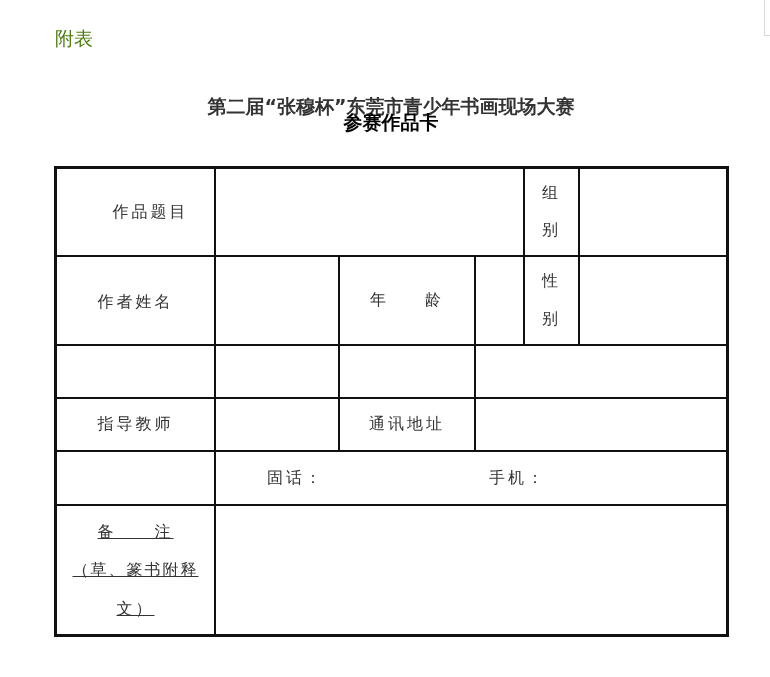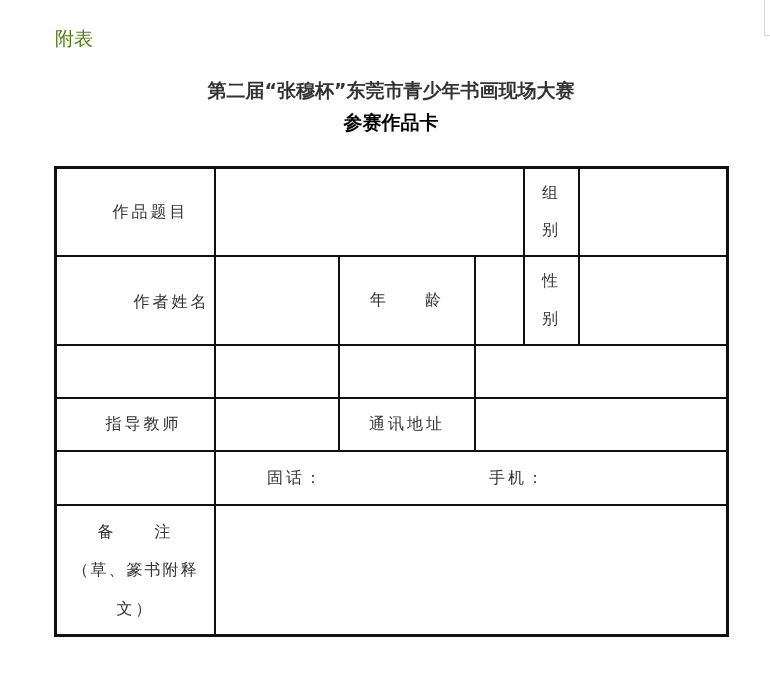--- a/index.html
+++ b/index.html
@@ -2,21 +2,21 @@
 <html><head>
 <meta charset="utf-8">
 <style>
   html, body { margin:0; padding:0; background:#ffffff; }
   body { width:770px; height:677px; position:relative; overflow:hidden;
          font-family:"DejaVu Serif","Liberation Serif",serif; color:#222; }
   .corner-mark { position:absolute; left:764px; top:0; width:6px; height:35px;
                  border-left:1px solid #d8d8d8; border-bottom:1px solid #d8d8d8; }
   .appendix { position:absolute; left:55px; top:26px; font-size:19px; color:#4d7c0f;
               font-family:"DejaVu Sans","Liberation Sans",sans-serif; }
-  .title1 { position:absolute; left:0; width:770px; top:78px; text-align:center;
+  .title1 { position:absolute; left:0; width:770px; top:94px; text-align:center;
             font-size:19px; font-weight:bold; color:#333;
             font-family:"DejaVu Sans","Liberation Sans",sans-serif; padding-left:12px; box-sizing:border-box;}
   .title2 { position:absolute; left:0; width:770px; top:110px; text-align:center;
             font-size:19px; font-weight:bold; color:#000000;
             font-family:"DejaVu Sans","Liberation Sans",sans-serif; padding-left:12px; box-sizing:border-box;}
   .grid { position:absolute; left:54px; top:166px; width:675px; height:471px;
           border:3px solid #111; box-sizing:border-box; }
   .cell { position:absolute; box-sizing:border-box; display:flex; align-items:center;
           justify-content:center; font-size:16px; letter-spacing:3px; color:#333; }
   .hline { position:absolute; height:2px; background:#111; }
@@ -48,47 +48,47 @@
   <div class="vline" style="left:521px;top:0;height:175px;"></div>
 
   <div class="cell" style="left:0;top:0;width:187px;height:86px;">作品题目</div>
   <div class="cell" style="left:159px;top:0;width:307px;height:86px;"></div>
   <div class="cell vert" style="left:468px;top:0;width:53px;height:86px;">
     <span>组</span>
     <span>别</span>
   </div>
   <div class="cell" style="left:523px;top:0;width:146px;height:86px;"></div>
 
-  <div class="cell" style="left:0;top:88px;width:157px;height:90px;margin-left:36px;">作者姓名</div>
+  <div class="cell" style="left:0;top:88px;width:157px;height:90px;">作者姓名</div>
   <div class="cell" style="left:159px;top:88px;width:122px;height:87px;"></div>
   <div class="cell spread" style="left:283px;top:88px;width:134px;height:87px;">
     <span>年</span>
     <span>龄</span>
   </div>
   <div class="cell" style="left:419px;top:88px;width:47px;height:87px;"></div>
   <div class="cell vert" style="left:468px;top:88px;width:53px;height:87px;">
     <span>性</span>
     <span>别</span>
   </div>
   <div class="cell" style="left:523px;top:88px;width:146px;height:87px;"></div>
 
   <div class="cell" style="left:159px;top:177px;width:122px;height:51px;"></div>
   <div class="cell" style="left:419px;top:177px;width:250px;height:51px;"></div>
 
-  <div class="cell" style="left:8px;top:230px;width:157px;height:51px;">指导教师</div>
+  <div class="cell" style="left:0;top:230px;width:157px;height:51px;">指导教师</div>
   <div class="cell" style="left:159px;top:230px;width:122px;height:51px;"></div>
   <div class="cell" style="left:283px;top:230px;width:134px;height:51px;text-align:center;">通讯地址</div>
   <div class="cell" style="left:419px;top:230px;width:250px;height:51px;"></div>
 
   <div class="cell" style="left:159px;top:283px;width:510px;height:52px;justify-content:flex-end;padding-left:8px;">
     <span>固话：</span>
     <span style="display:inline-block;width:165px;"></span>
     <span>手机：</span>
     <span style="display:inline-block;width:180px;"></span>
   </div>
 
-  <div class="cell remark" style="left:0;top:337px;width:157px;height:128px;">
+  <div class="cell remark" style="left:0;top:337px;width:157px;height:128px;text-decoration:underline;">
     <span>备　　注</span>
     <span style="letter-spacing:2px;">（草、篆书附释</span>
     <span>文）</span>
   </div>
   <div class="cell" style="left:159px;top:337px;width:510px;height:128px;"></div>
 </div>
 
 </body></html>

